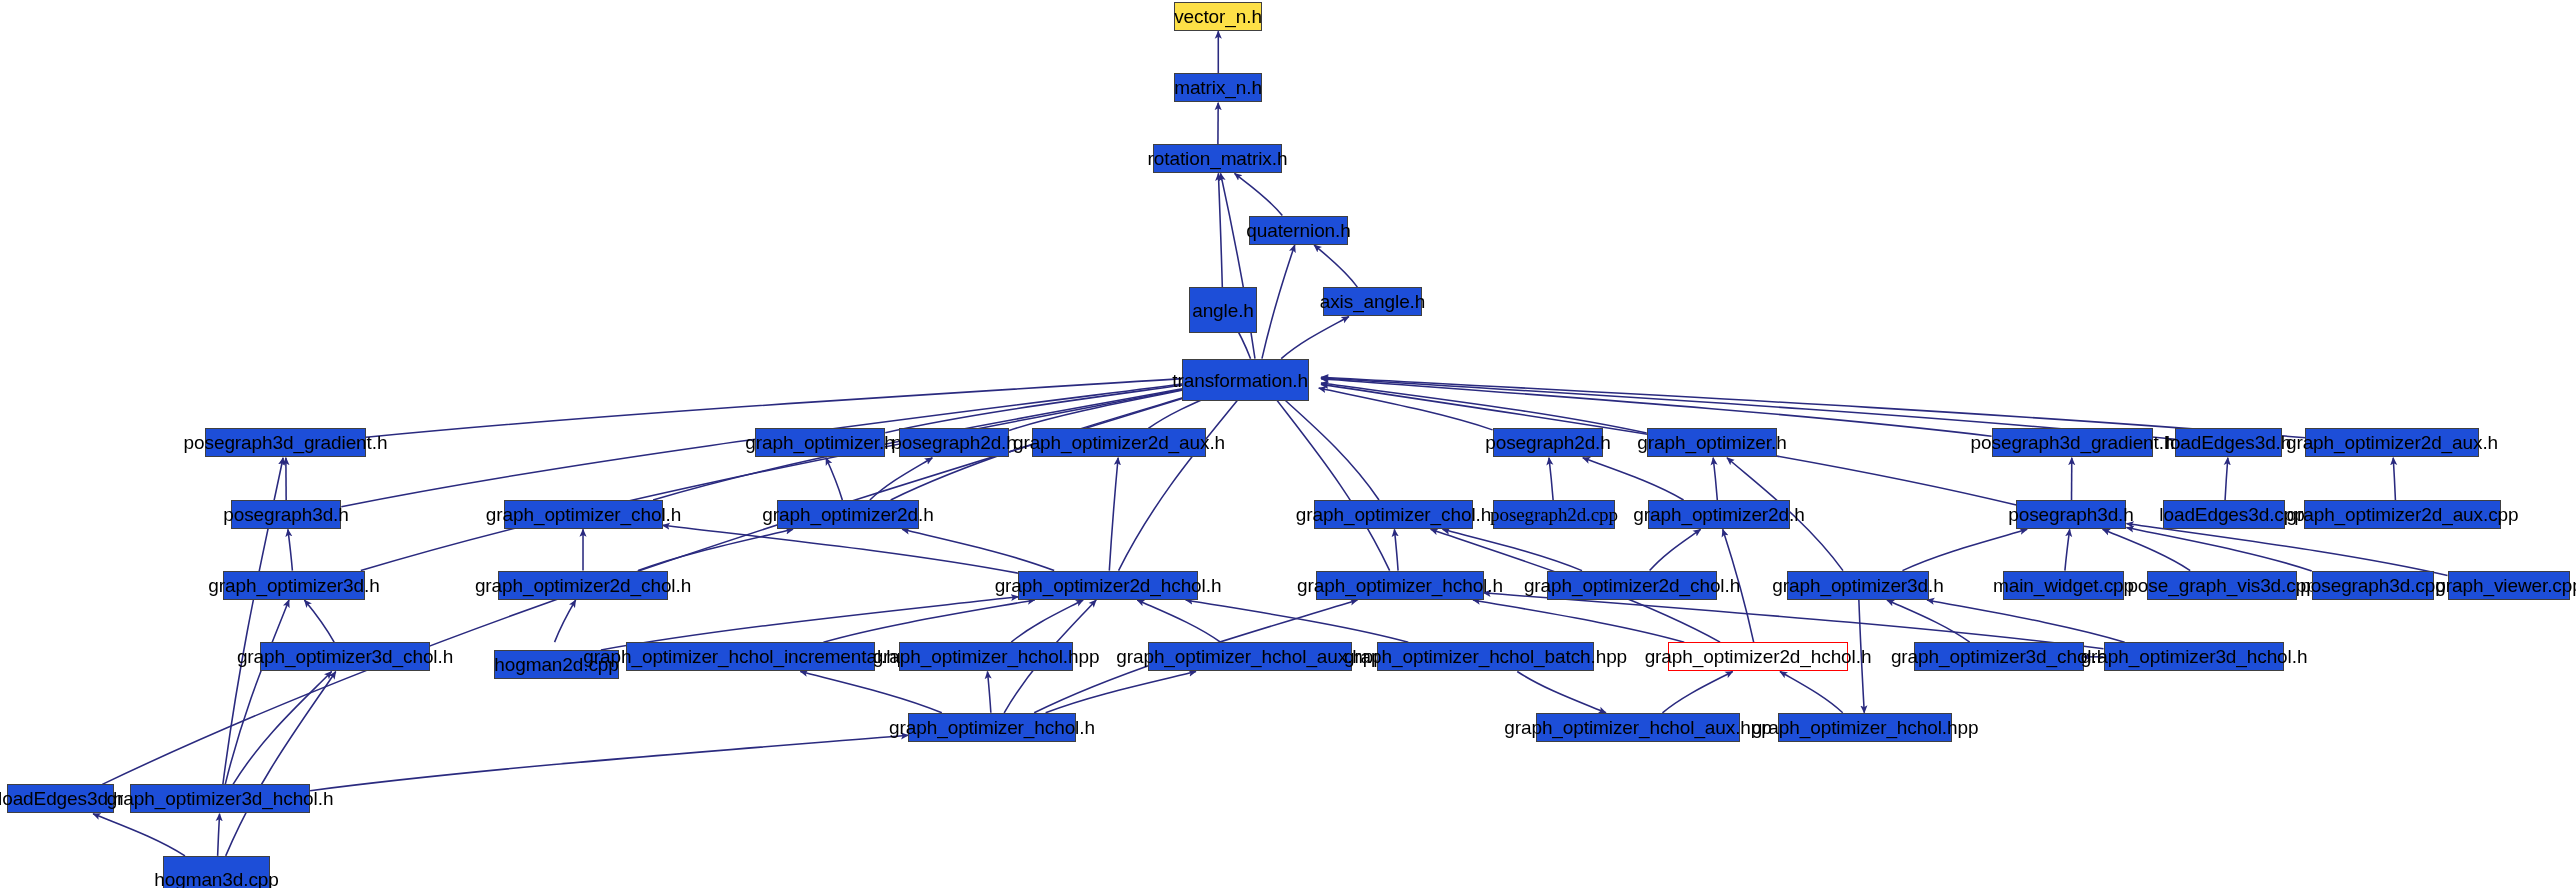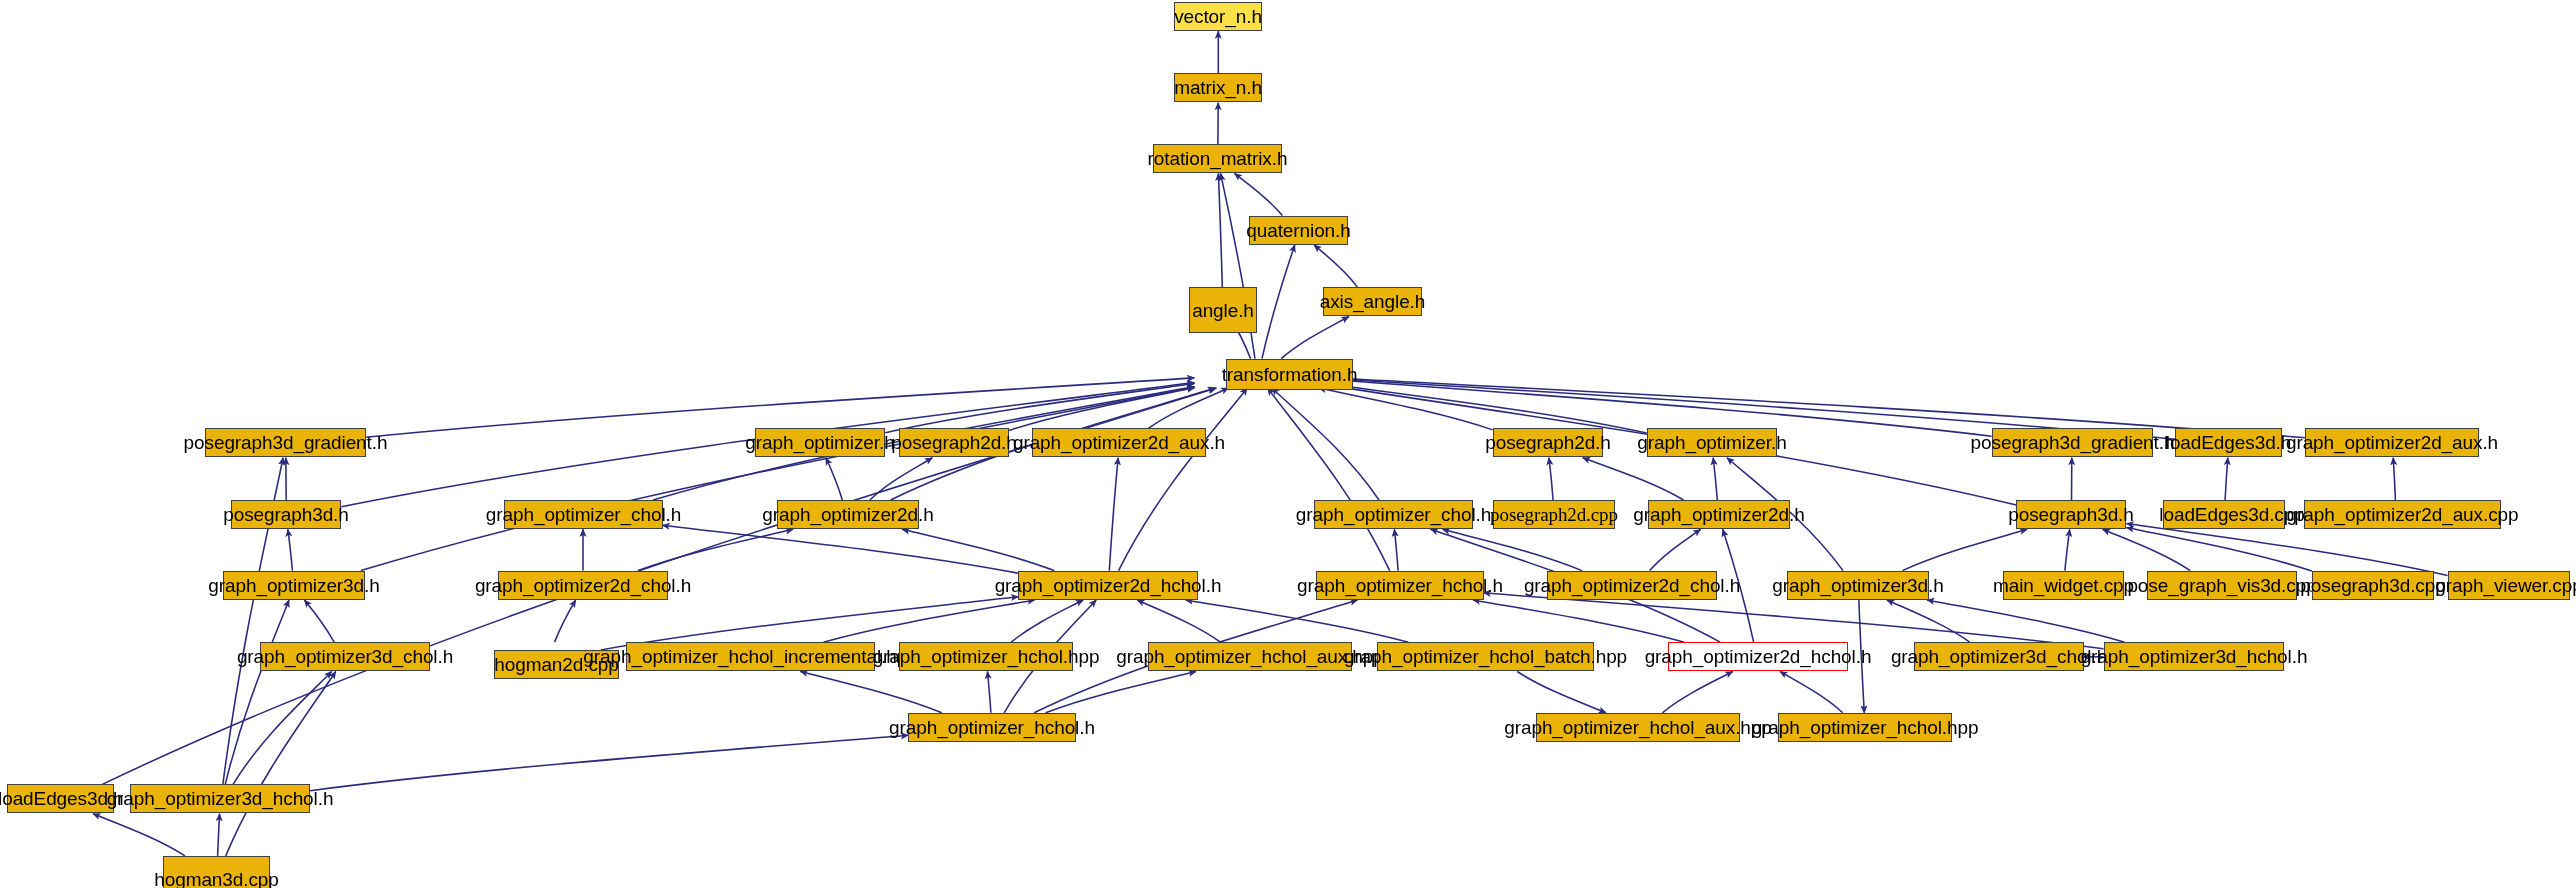--- a/index.html
+++ b/index.html
@@ -17,21 +17,21 @@
   }
   svg#edges {
     position: absolute;
     left: 0; top: 0;
     width: 2576px;
     height: 888px;
   }
   .node {
     position: absolute;
     box-sizing: border-box;
-    background: #eab308;
+    background: #1d4ed8;
     border: 1.5px solid #404040;
     display: flex;
     align-items: center;
     justify-content: center;
     white-space: nowrap;
     color: #000000;
     font-size: 19px;
     line-height: 1;
     letter-spacing: -0.1px;
     z-index: 5;
@@ -153,21 +153,21 @@
       </div>
       <div class="node" style="left: 1249px; top: 216px; width: 99px; height: 29px;">
         <span class="node-label">quaternion.h</span>
       </div>
       <div class="node" style="left: 1189px; top: 287px; width: 68px; height: 46px;">
         <span class="node-label">angle.h</span>
       </div>
       <div class="node" style="left: 1323px; top: 287px; width: 99px; height: 29px;">
         <span class="node-label">axis_angle.h</span>
       </div>
-      <div class="node" style="left: 1226px; top: 359px; width: 127px; height: 31px;">
+      <div class="node" style="left: 1182px; top: 359px; width: 127px; height: 42px; justify-content: flex-end;">
         <span class="node-label">transformation.h</span>
       </div>
       <div class="node" style="left: 205px; top: 428px; width: 161px; height: 29px;">
         <span class="node-label">posegraph3d_gradient.h</span>
       </div>
       <div class="node" style="left: 755px; top: 428px; width: 130px; height: 29px;">
         <span class="node-label">graph_optimizer.h</span>
       </div>
       <div class="node" style="left: 899px; top: 428px; width: 110px; height: 29px;">
         <span class="node-label">posegraph2d.h</span>

